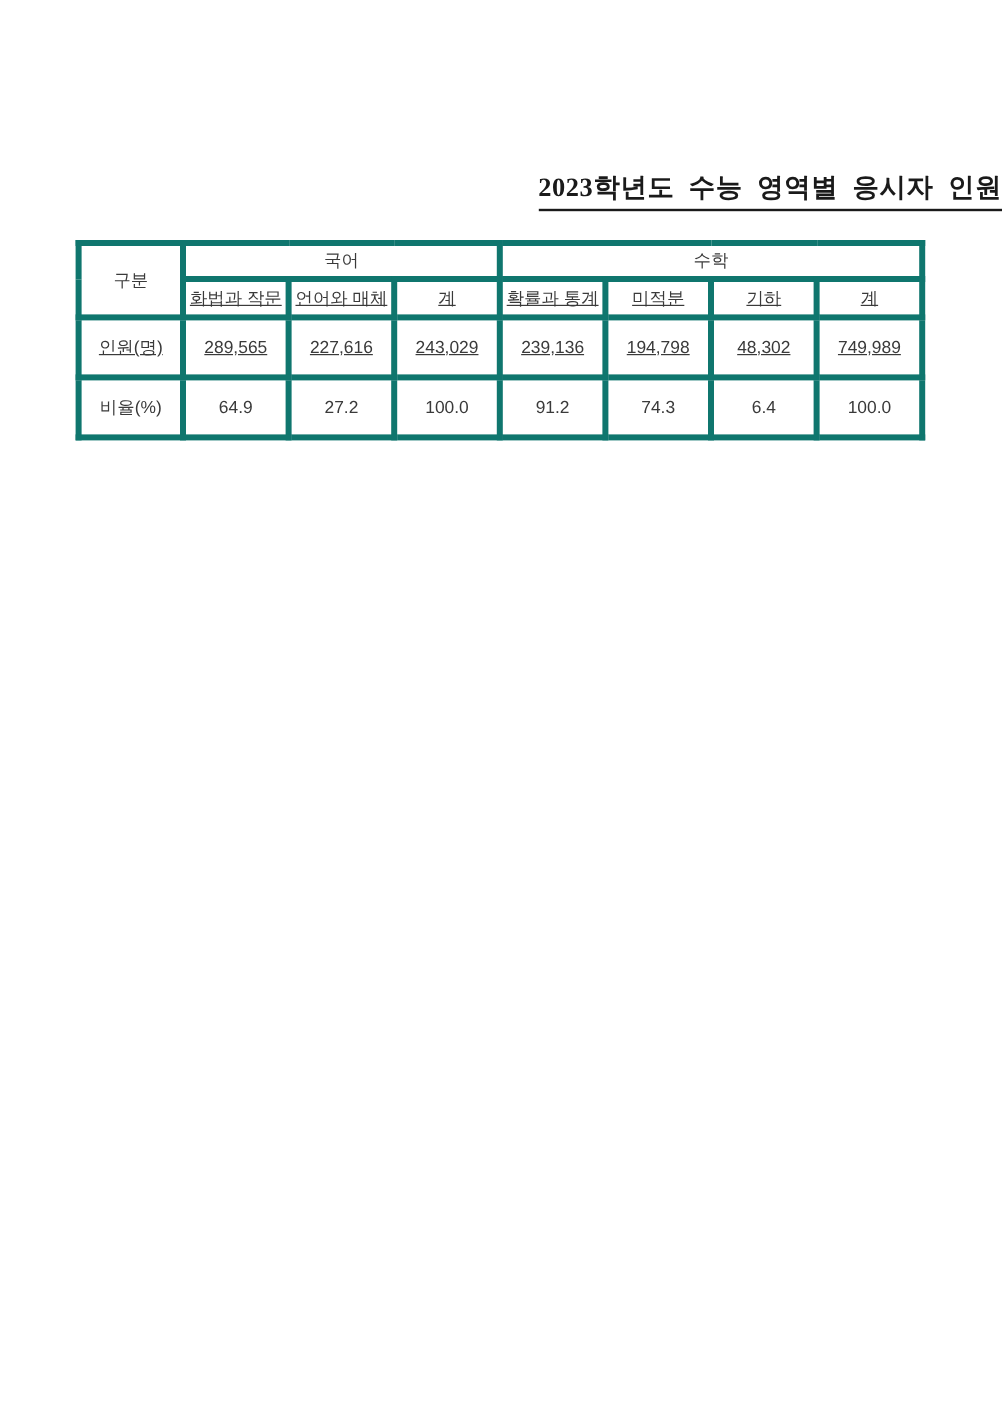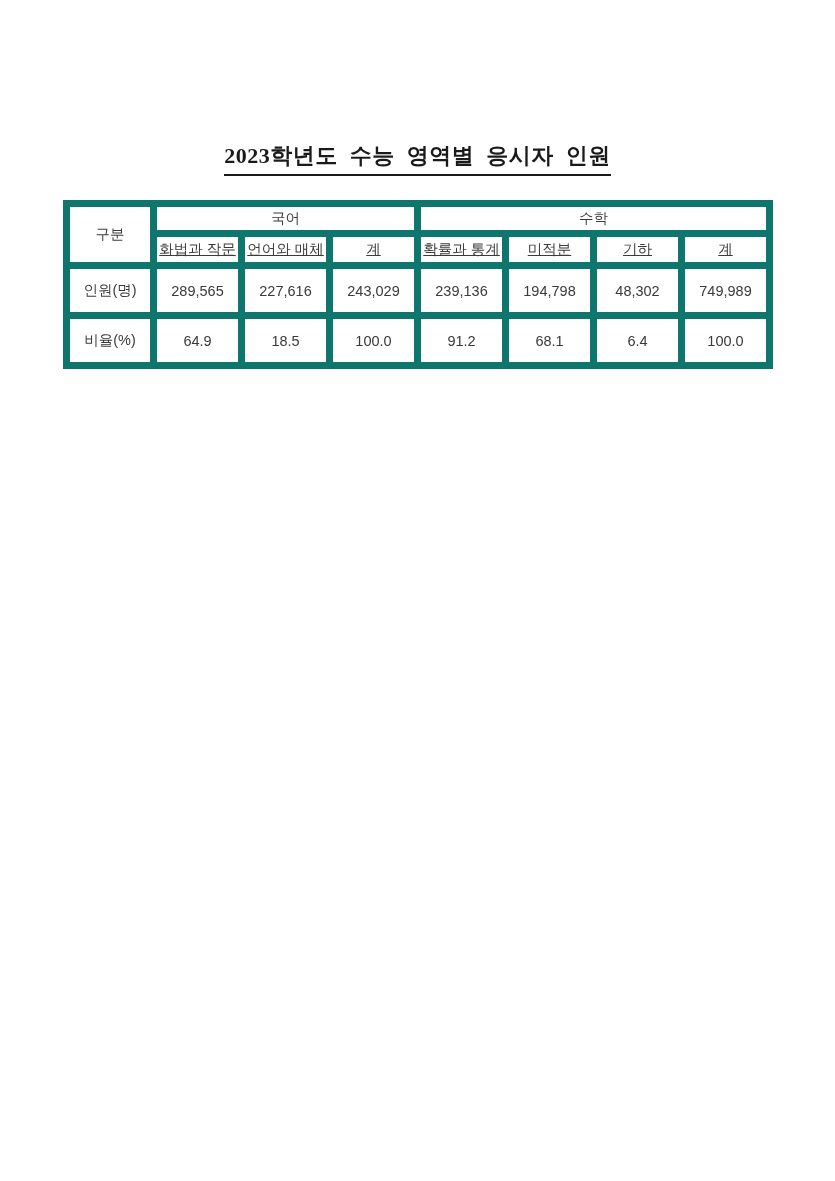--- a/index.html
+++ b/index.html
@@ -14,21 +14,21 @@
     background: #ffffff;
     overflow: hidden;
     font-family: "Liberation Sans", "DejaVu Sans", sans-serif;
     color: #3a3a3a;
   }
   .doc-title {
     position: absolute;
     top: 134px;
     left: 0;
     width: 100%;
-    text-align: center;
+    text-align: right;
     margin: 0;
   }
   .doc-title span {
     display: inline-block;
     font-family: "Liberation Serif", "DejaVu Serif", serif;
     font-size: 22px;
     font-weight: bold;
     color: #1a1a1a;
     letter-spacing: 0.5px;
     word-spacing: 6px;
@@ -38,33 +38,33 @@
   table.exam-table {
     position: absolute;
     left: 63px;
     top: 200px;
     border-collapse: collapse;
     table-layout: fixed;
     width: 703px;
   }
   table.exam-table th,
   table.exam-table td {
-    border: 7px solid #0f766e;
+    border: 5px solid #0f766e;
     text-align: center;
     vertical-align: middle;
     font-size: 14.5px;
     font-weight: normal;
     color: #3a3a3a;
     padding: 0;
     overflow: hidden;
     white-space: nowrap;
   }
   tr.group-row   { height: 30px; }
   tr.sub-row     { height: 32px; text-decoration: underline; }
-  tr.data-row-1  { height: 50px; }
+  tr.data-row-1  { height: 50px; text-decoration: underline; }
   tr.data-row-2  { height: 50px; }
 </style>
 </head>
 <body>
 
 <div class="page">
 
   <h1 class="doc-title">
     <span>2023학년도 수능 영역별 응시자 인원</span>
   </h1>
@@ -101,23 +101,23 @@
         <td>227,616</td>
         <td>243,029</td>
         <td>239,136</td>
         <td>194,798</td>
         <td>48,302</td>
         <td>749,989</td>
       </tr>
       <tr class="data-row-2">
         <td>비율(%)</td>
         <td>64.9</td>
-        <td>18.5</td>
+        <td>27.2</td>
         <td>100.0</td>
         <td>91.2</td>
-        <td>68.1</td>
+        <td>74.3</td>
         <td>6.4</td>
         <td>100.0</td>
       </tr>
     </tbody>
   </table>
 
 </div>
 
 </body></html>

